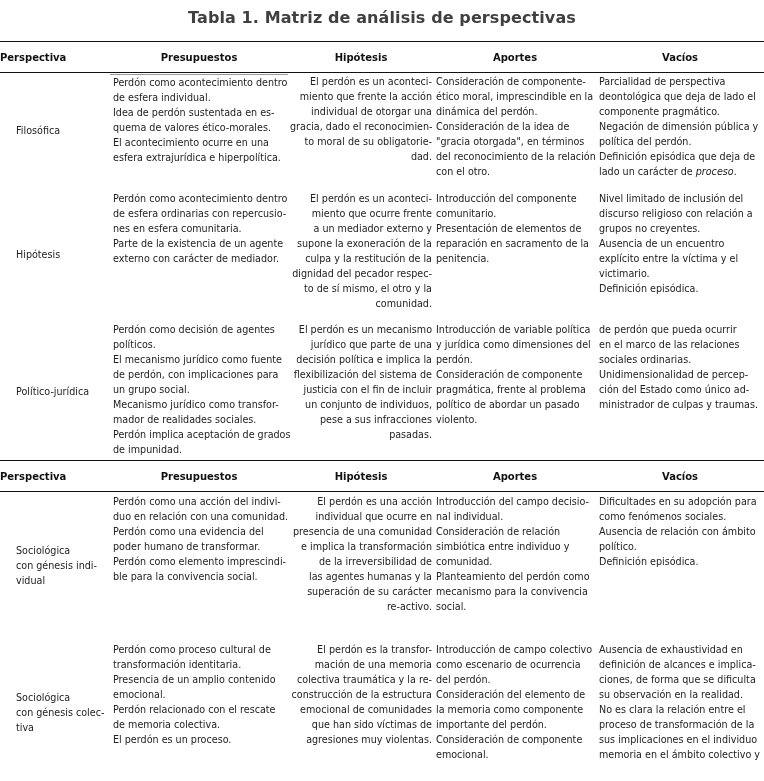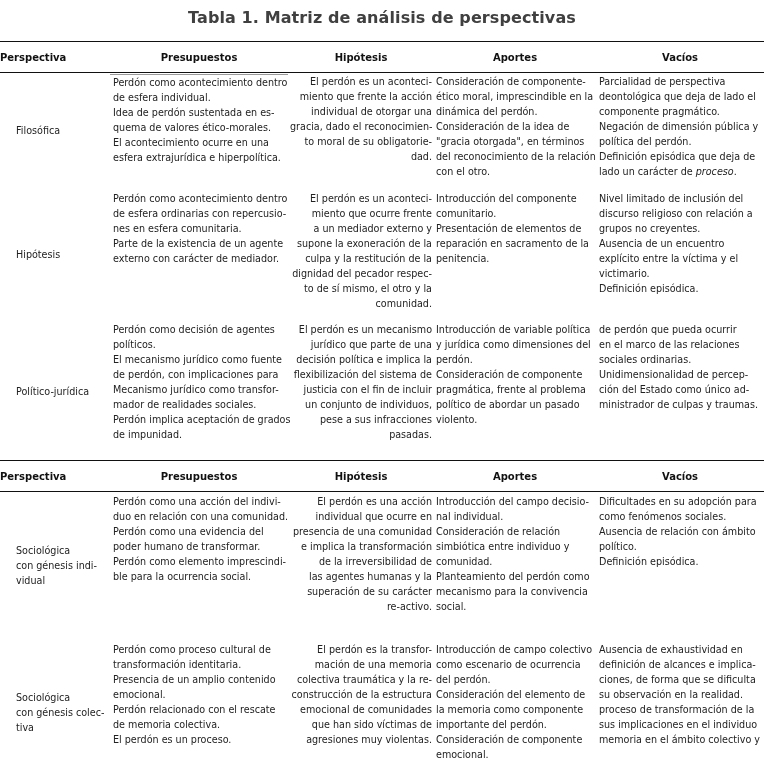--- a/index.html
+++ b/index.html
@@ -160,20 +160,21 @@
         <div>
           <span class="line">Político-jurídica</span>
         </div>
       </div>
       <div class="cell c1">
         <div>
           <span class="line">Perdón como decisión de agentes</span>
           <span class="line">políticos.</span>
           <span class="line">El mecanismo jurídico como fuente</span>
           <span class="line">de perdón, con implicaciones para</span>
+          <span class="line">un grupo social.</span>
           <span class="line">Mecanismo jurídico como transfor-</span>
           <span class="line">mador de realidades sociales.</span>
           <span class="line">Perdón implica aceptación de grados</span>
           <span class="line">de impunidad.</span>
         </div>
       </div>
       <div class="cell c2">
         <div>
           <span class="line">El perdón es un mecanismo</span>
           <span class="line">jurídico que parte de una</span>
@@ -229,21 +230,21 @@
           <span class="line">vidual</span>
         </div>
       </div>
       <div class="cell c1">
         <div>
           <span class="line">Perdón como una acción del indivi-</span>
           <span class="line">duo en relación con una comunidad.</span>
           <span class="line">Perdón como una evidencia del</span>
           <span class="line">poder humano de transformar.</span>
           <span class="line">Perdón como elemento imprescindi-</span>
-          <span class="line">ble para la ocurrencia social.</span>
+          <span class="line">ble para la convivencia social.</span>
         </div>
       </div>
       <div class="cell c2">
         <div>
           <span class="line">El perdón es una acción</span>
           <span class="line">individual que ocurre en</span>
           <span class="line">presencia de una comunidad</span>
           <span class="line">e implica la transformación</span>
           <span class="line">de la irreversibilidad de</span>
           <span class="line">las agentes humanas y la</span>
@@ -314,20 +315,21 @@
           <span class="line">Consideración de componente</span>
           <span class="line">emocional.</span>
         </div>
       </div>
       <div class="cell c4">
         <div>
           <span class="line">Ausencia de exhaustividad en</span>
           <span class="line">definición de alcances e implica-</span>
           <span class="line">ciones, de forma que se dificulta</span>
           <span class="line">su observación en la realidad.</span>
+          <span class="line">No es clara la relación entre el</span>
           <span class="line">proceso de transformación de la</span>
           <span class="line">sus implicaciones en el individuo</span>
           <span class="line">memoria en el ámbito colectivo y</span>
         </div>
       </div>
     </div>
 
 </div>
 
 </body></html>

